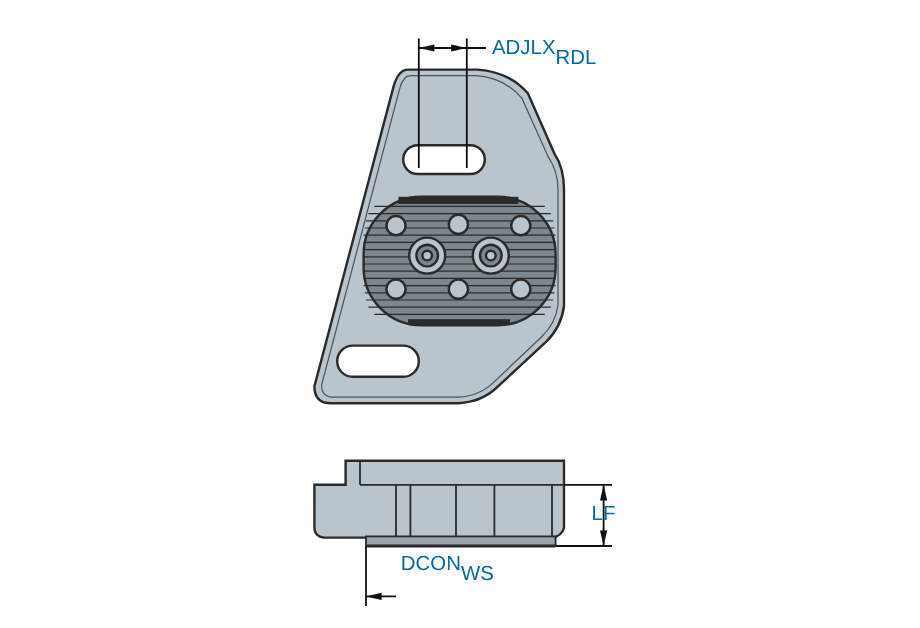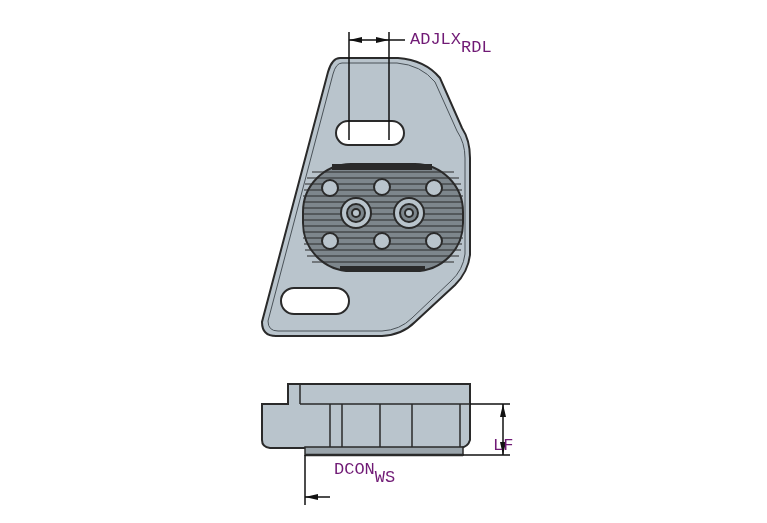--- a/index.html
+++ b/index.html
@@ -1,18 +1,18 @@
 <!DOCTYPE html>
 <html><head>
 <meta charset="utf-8">
 <style>
   html, body { margin:0; padding:0; background:#ffffff; }
   body { width:767px; height:523px; position:relative; overflow:hidden; font-family:"Liberation Sans", sans-serif; }
   svg { position:absolute; left:0; top:0; }
-  .lbl { position:absolute; color:#701a75; font-family:Liberation Mono, monospace; white-space:nowrap; }
+  .lbl { position:absolute; color:#0369a1; font-family:Liberation Sans, sans-serif; white-space:nowrap; }
   .main { font-size:17px; }
   .sub { font-size:17px; position:relative; top:8px; }
 </style>
 </head>
 <body>
 
 <svg width="767" height="523" viewBox="0 0 767 523">
 
   <g>
     <path d="M340,58 L398,58 Q425,60 440,78 L462,128 Q470,140 470,158 L470,255 Q468,272 455,285 L415,322 Q402,335 382,336 L276,336 Q262,336 262,322 L328,72 Q332,58 340,58 Z" fill="#b9c4cc" stroke="#2a2a2a" stroke-width="2"></path>
@@ -100,19 +100,19 @@
       <line x1="305" y1="497" x2="330" y2="497"></line>
       <polygon points="305,497 318,494 318,500" stroke="none"></polygon>
     </g>
   </g>
 </svg>
 
 <div class="lbl" style="left:410px; top:30px;">
   <span class="main">ADJLX</span><span class="sub">RDL</span>
 </div>
 
-<div class="lbl" style="left:493px; top:436px;">
+<div class="lbl" style="left:493px; top:418px;">
   <span class="main">LF</span>
 </div>
 
 <div class="lbl" style="left:334px; top:460px;">
   <span class="main">DCON</span><span class="sub">WS</span>
 </div>
 
 </body></html>

